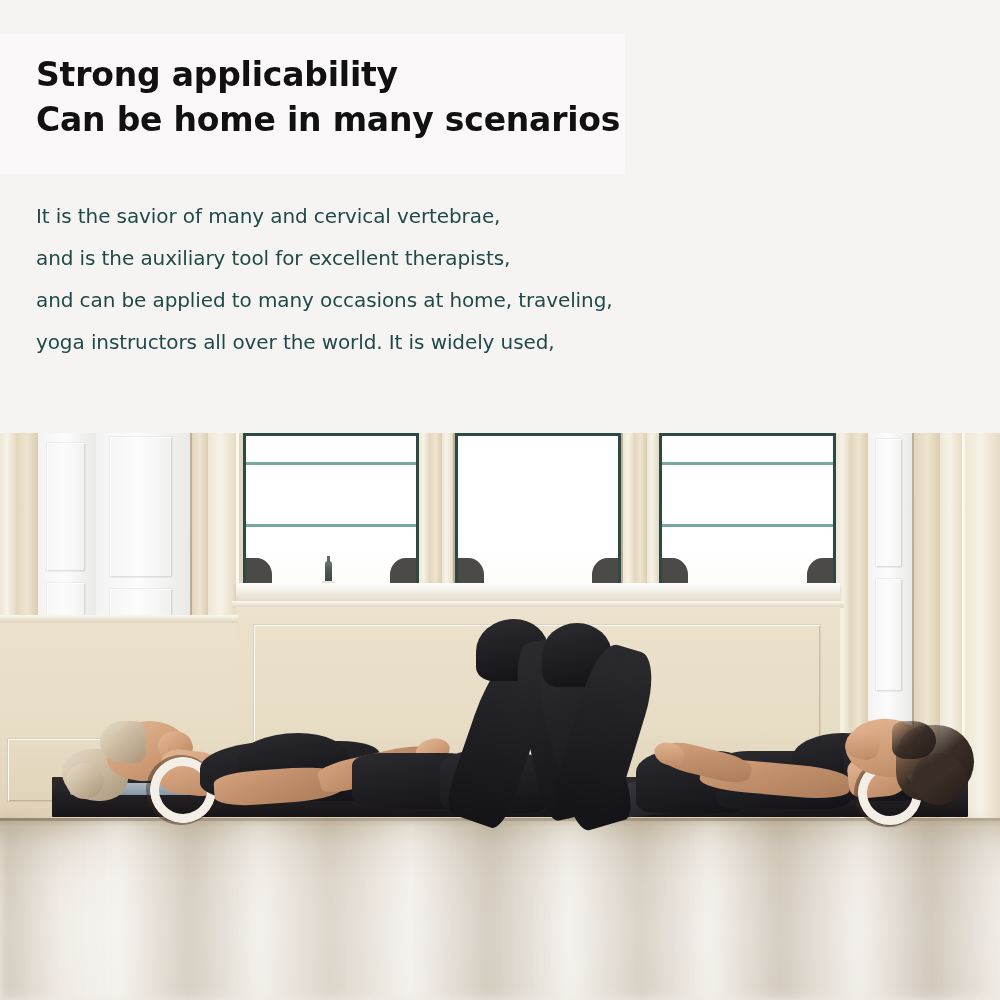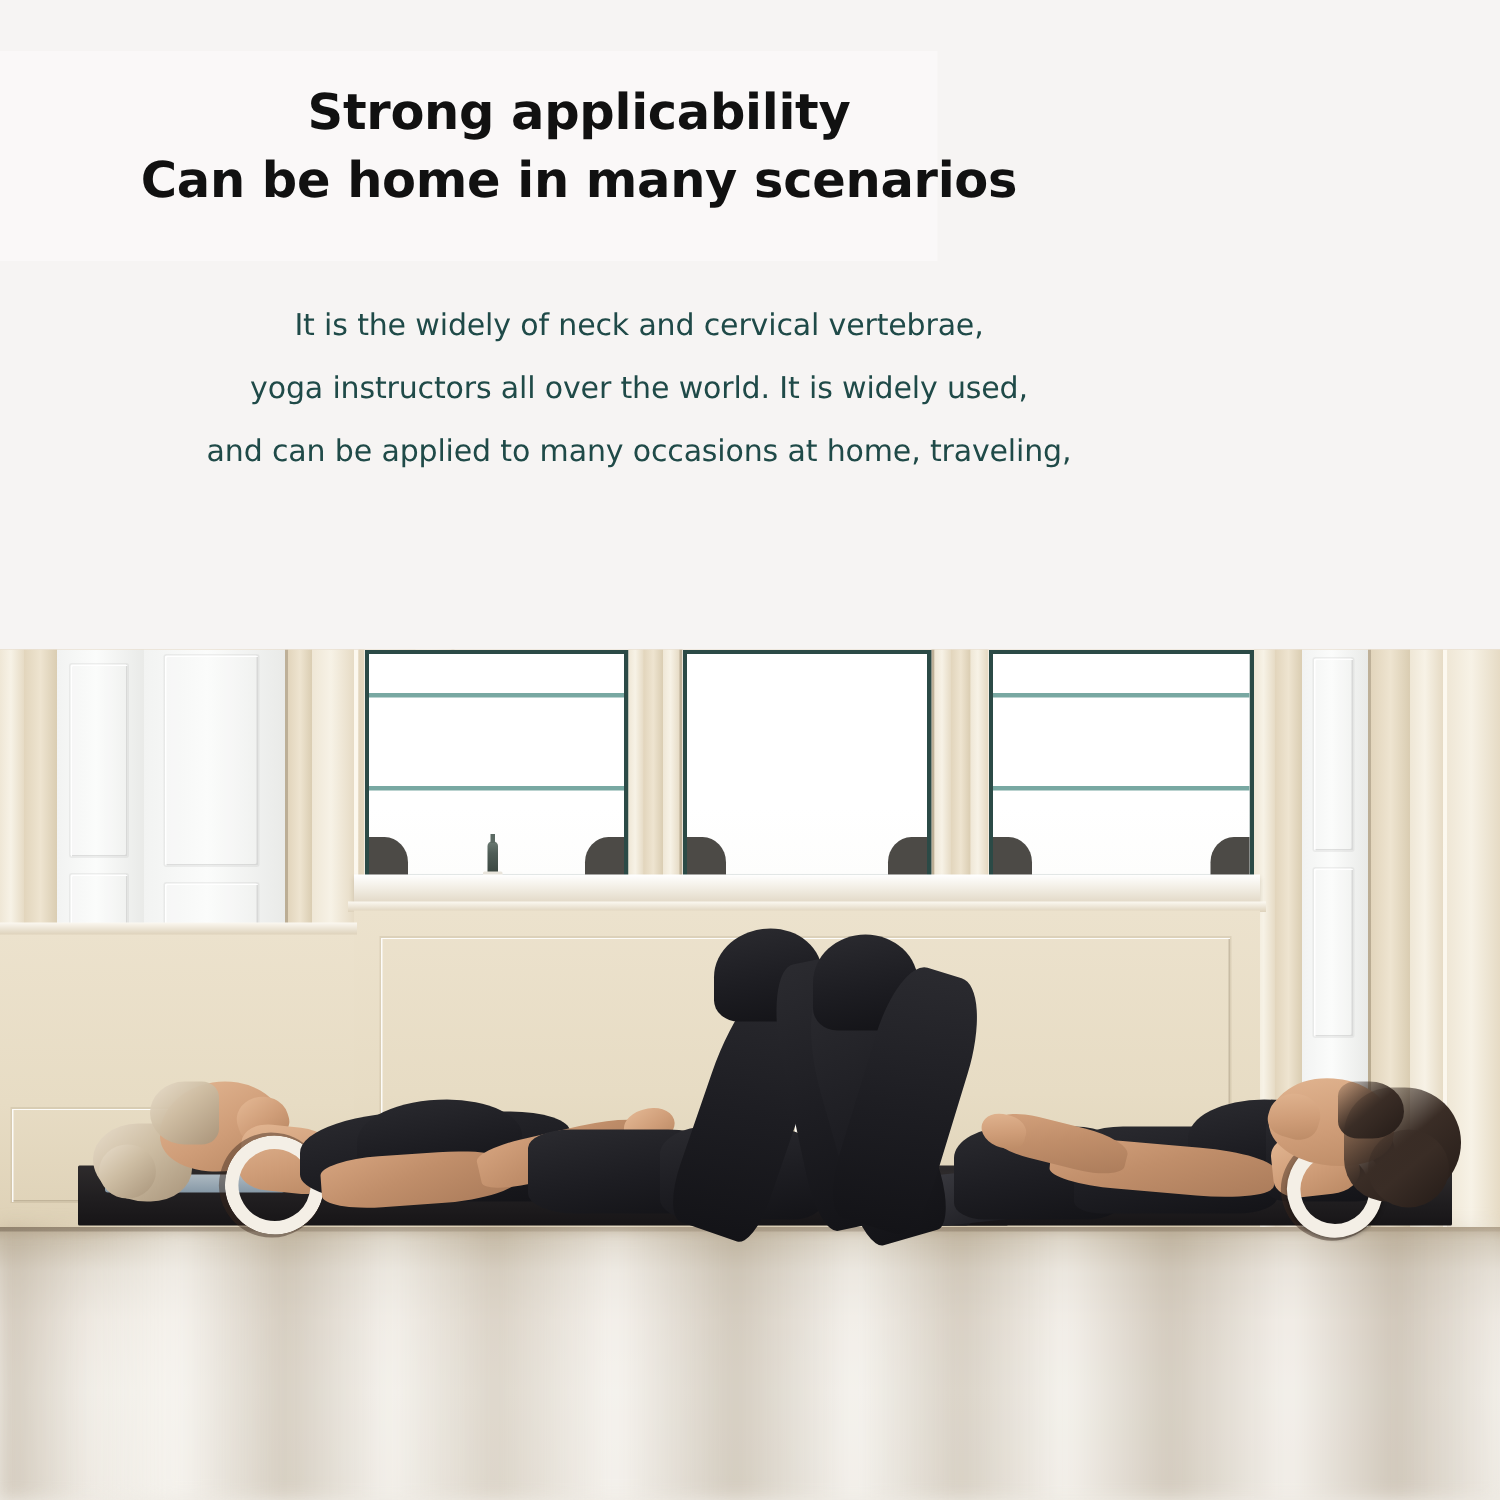--- a/index.html
+++ b/index.html
@@ -9,21 +9,20 @@
   }
   body {
     font-family: "Liberation Sans", sans-serif;
   }
   #page {
     position: relative;
     width: 1000px;
     height: 1000px;
     overflow: hidden;
     background: #f6f4f4;
-    text-align: center;
   }
 
   
   .text-panel {
     position: absolute;
     left: 0; top: 0;
     width: 1000px;
     height: 433px;
     background: #f6f4f3;
     overflow: hidden;
@@ -327,23 +326,24 @@
 
   <div class="text-panel">
     <div class="heading-wash"></div>
 
     <div class="heading-block">
       <span class="heading-line">Strong applicability</span>
       <span class="heading-line">Can be home in many scenarios</span>
     </div>
 
     <div class="body-block">
-      <span class="body-line">It is the widely of neck and cervical vertebrae,</span>
+      <span class="body-line">It is the savior of many and cervical vertebrae,</span>
+      <span class="body-line">and is the auxiliary tool for excellent therapists,</span>
+      <span class="body-line">and can be applied to many occasions at home, traveling,</span>
       <span class="body-line">yoga instructors all over the world. It is widely used,</span>
-      <span class="body-line">and can be applied to many occasions at home, traveling,</span>
     </div>
   </div>
 
   <div class="photo">
 
     <div class="wall"></div>
 
     <div class="panel-col tone-a" style="left:0;width:16px;"></div>
     <div class="panel-col tone-b" style="left:16px;width:22px;"></div>
     <div class="panel-col tone-white" style="left:38px;width:58px;">

